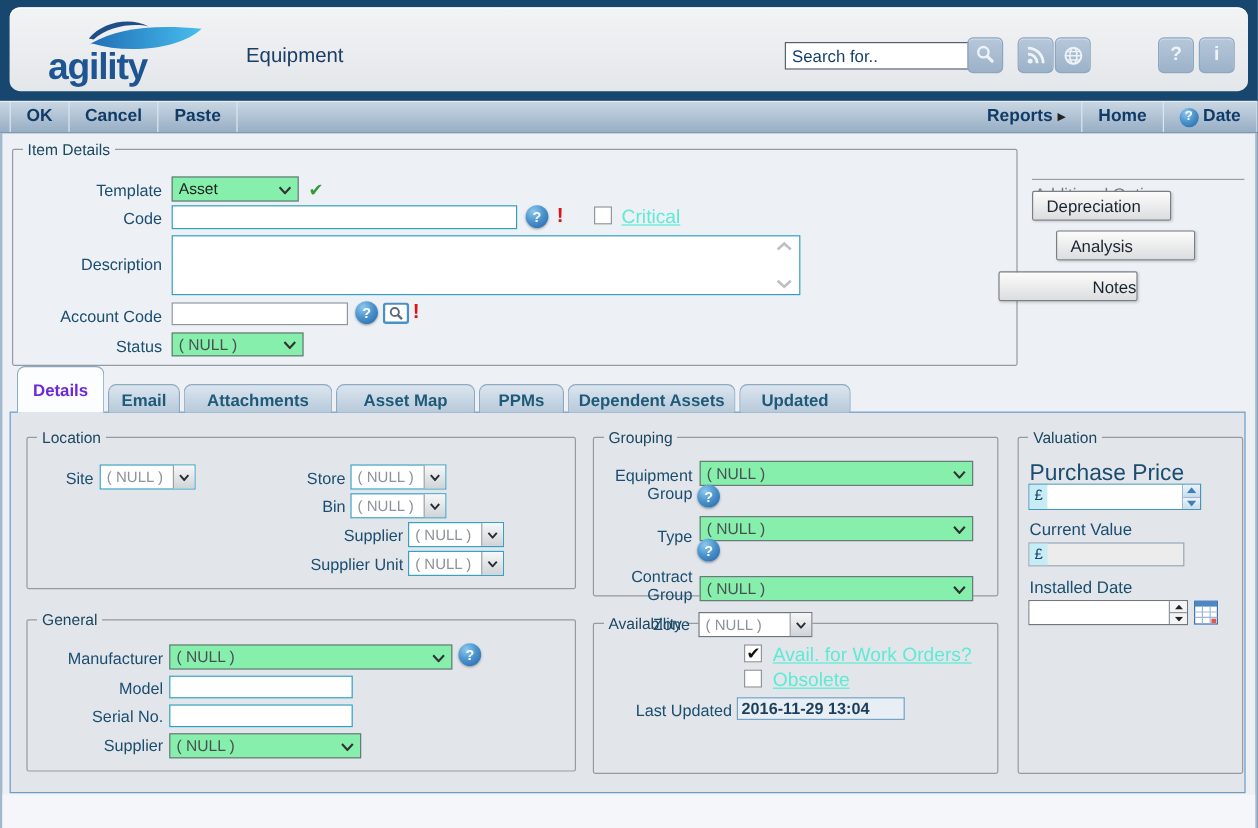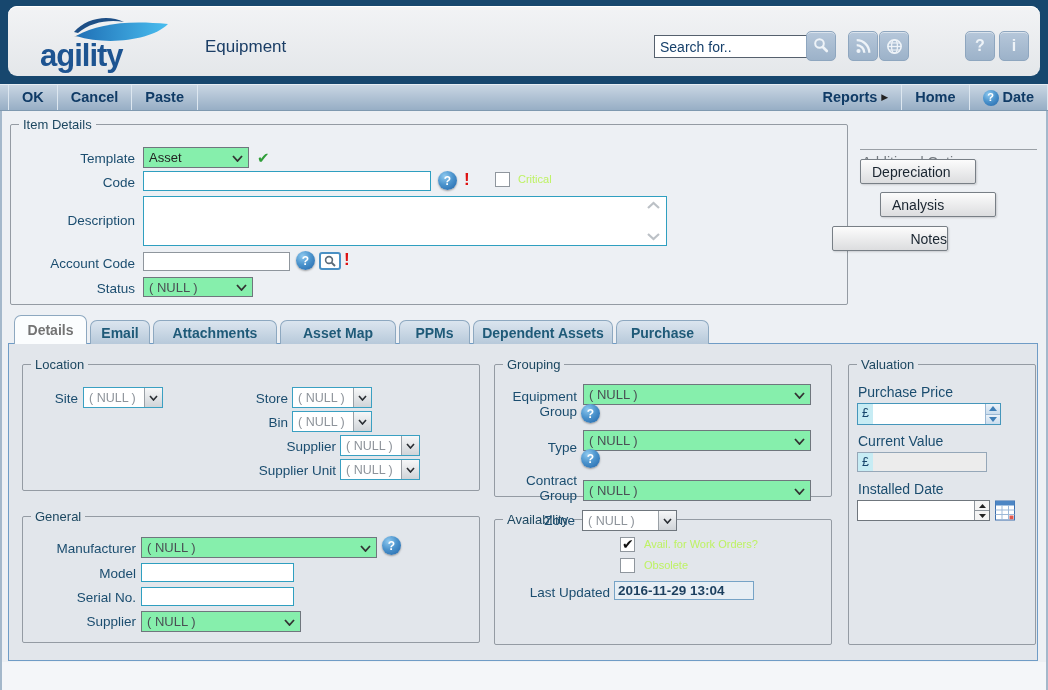--- a/index.html
+++ b/index.html
@@ -37,21 +37,21 @@
 
   
   .content-bg { position:absolute; left:0; top:111px; width:1048px; height:579px; background:#edf0f4;
     border-left:2px solid #a4b8cb; border-right:2px solid #a4b8cb; }
   .below-panel { position:absolute; left:2px; top:662px; width:1044px; height:28px; background:#f4f6f9; }
 
   fieldset.fs { position:absolute; border:1px solid #949ba3; border-radius:2px; padding:0; }
   fieldset.fs legend { font-size:13px; color:#1c4760; padding:0 4px; margin-left:8px; }
 
   .lbl { position:absolute; color:#1b4d6f; font-size:13.5px; text-align:right; line-height:15px; }
-  .glbl { position:absolute; color:#bef264; font-size:11px; }
+  .glbl { position:absolute; color:#5eead4; font-size:16px;text-decoration:underline; }
 
   .inp { position:absolute; background:#fff; border:1px solid #8f969d; font-size:13px; color:#222; padding:0 4px; }
   .inp.teal { border-color:#2f9fc0; }
 
   .sel { position:absolute; background:#86efac; border:1px solid #6f767d; display:flex; align-items:center;
     padding:0 20px 0 5px; font-size:13px; color:#4a4f54; cursor:pointer; }
   .sel .selval { white-space:nowrap; overflow:hidden; }
   .sel .sel-arrow { position:absolute; right:5px; top:50%; margin-top:-3px; line-height:0; }
   .sel.dark-text { color:#222; }
 
@@ -75,21 +75,21 @@
     background:linear-gradient(#fcfcfc,#dcdddf); font-size:14px; color:#1a2530; text-align:left; padding-left:11px;
     font-family:inherit; cursor:pointer; box-shadow:1px 1px 2px rgba(0,0,0,.15); }
   .ao-title { position:absolute; font-size:14px; color:#73797f; }
   .ao-rule { position:absolute; border-top:1px solid #9aa0a6; }
 
   
   .tabs { position:absolute; left:14px; top:317px; height:27px; display:flex; align-items:flex-end; gap:3px; z-index:2; }
   .tab { height:24px; border:1px solid #8da8c0; border-bottom:none; border-radius:7px 7px 0 0;
     background:linear-gradient(#dbe5ef,#b7c9da); color:#1f5a78; font-size:14px; font-weight:600;
     display:flex; align-items:center; justify-content:center; cursor:pointer; }
-  .tab.checked { height:29px; background:#fbfdfe; color:#737373; }
+  .tab.checked { height:39px; background:#fbfdfe; color:#6d28d9; }
   .tab-panel { position:absolute; left:8px; top:343px; width:1030px; height:318px;
     border:1px solid #6f9cc6; background:#e2e6eb; z-index:1; }
 
   
   .spinwrap { position:absolute; display:flex; border:1px solid #4596bb; background:#fff; }
   .cur-cell { width:15px; background:#c7ecf4; color:#17456b; font-size:12.5px; text-align:center; line-height:19px; }
   .spin-col { width:15px; display:flex; flex-direction:column; border-left:1px solid #9ab8d4; }
   .spin-col .sbtn { flex:1; background:linear-gradient(#ecf3fa,#cadded); display:flex; align-items:center; justify-content:center; cursor:pointer; }
   .spin-col .sbtn + .sbtn { border-top:1px solid #9ab8d4; }
   .roinp { position:absolute; display:flex; border:1px solid #95a7b8; background:#ececec; }
@@ -263,21 +263,21 @@
     <div class="tab" style="width:116px;">
         <span>Asset Map</span>
       </div>
     <div class="tab" style="width:71px;">
         <span>PPMs</span>
       </div>
     <div class="tab" style="width:140px;">
         <span>Dependent Assets</span>
       </div>
     <div class="tab" style="width:93px;">
-        <span>Purchase</span>
+        <span>Updated</span>
       </div>
   </div>
   <div class="tab-panel"></div>
   <div class="below-panel"></div>
 
   <fieldset class="fs" style="left:22px; top:357px; width:458px; height:134px; z-index:2;">
     <legend>Location</legend>
   </fieldset>
   <div class="lbl" style="left:28px; top:391px; width:50px; z-index:3;">Site</div>
   <div class="combo" style="left:83px; top:387px; width:80px; height:21px; z-index:3;">
@@ -403,21 +403,21 @@
     </span>
   <span class="glbl" style="left:644px; top:538px; z-index:3;">Avail. for Work Orders?</span>
   <span class="checkbox" style="left:620px; top:558px; z-index:3;"></span>
   <span class="glbl" style="left:644px; top:559px; z-index:3;">Obsolete</span>
   <div class="lbl" style="left:500px; top:585px; width:110px; z-index:3;">Last Updated</div>
   <input class="lu-input" style="left: 614px; top: 581px; width: 140px; height: 19px; z-index: 3;" readonly="" value="2016-11-29 13:04">
 
   <fieldset class="fs" style="left:848px; top:357px; width:188px; height:288px; z-index:2;">
     <legend>Valuation</legend>
   </fieldset>
-  <div class="abs" style="left:858px; top:384px; font-size:14px; color:#1b4d6f; z-index:3;text-align:center;">Purchase Price</div>
+  <div class="abs" style="left:858px; top:384px; font-size:19px; color:#1b4d6f; z-index:3;text-align:center;">Purchase Price</div>
   <div class="spinwrap" style="left:857px; top:403px; width:144px; height:22px; z-index:3;">
     <span class="cur-cell">£</span>
     <input style="flex: 1 1 0%; border: none; min-width: 0px; font-size: 13px; padding-left: 3px;" value="">
     <span class="spin-col">
       <span class="sbtn">
           <svg width="8" height="5" viewBox="0 0 8 5">
             <polygon points="4,0 8,5 0,5" fill="#3f7fb7"></polygon>
           </svg>
         </span>
       <span class="sbtn">

